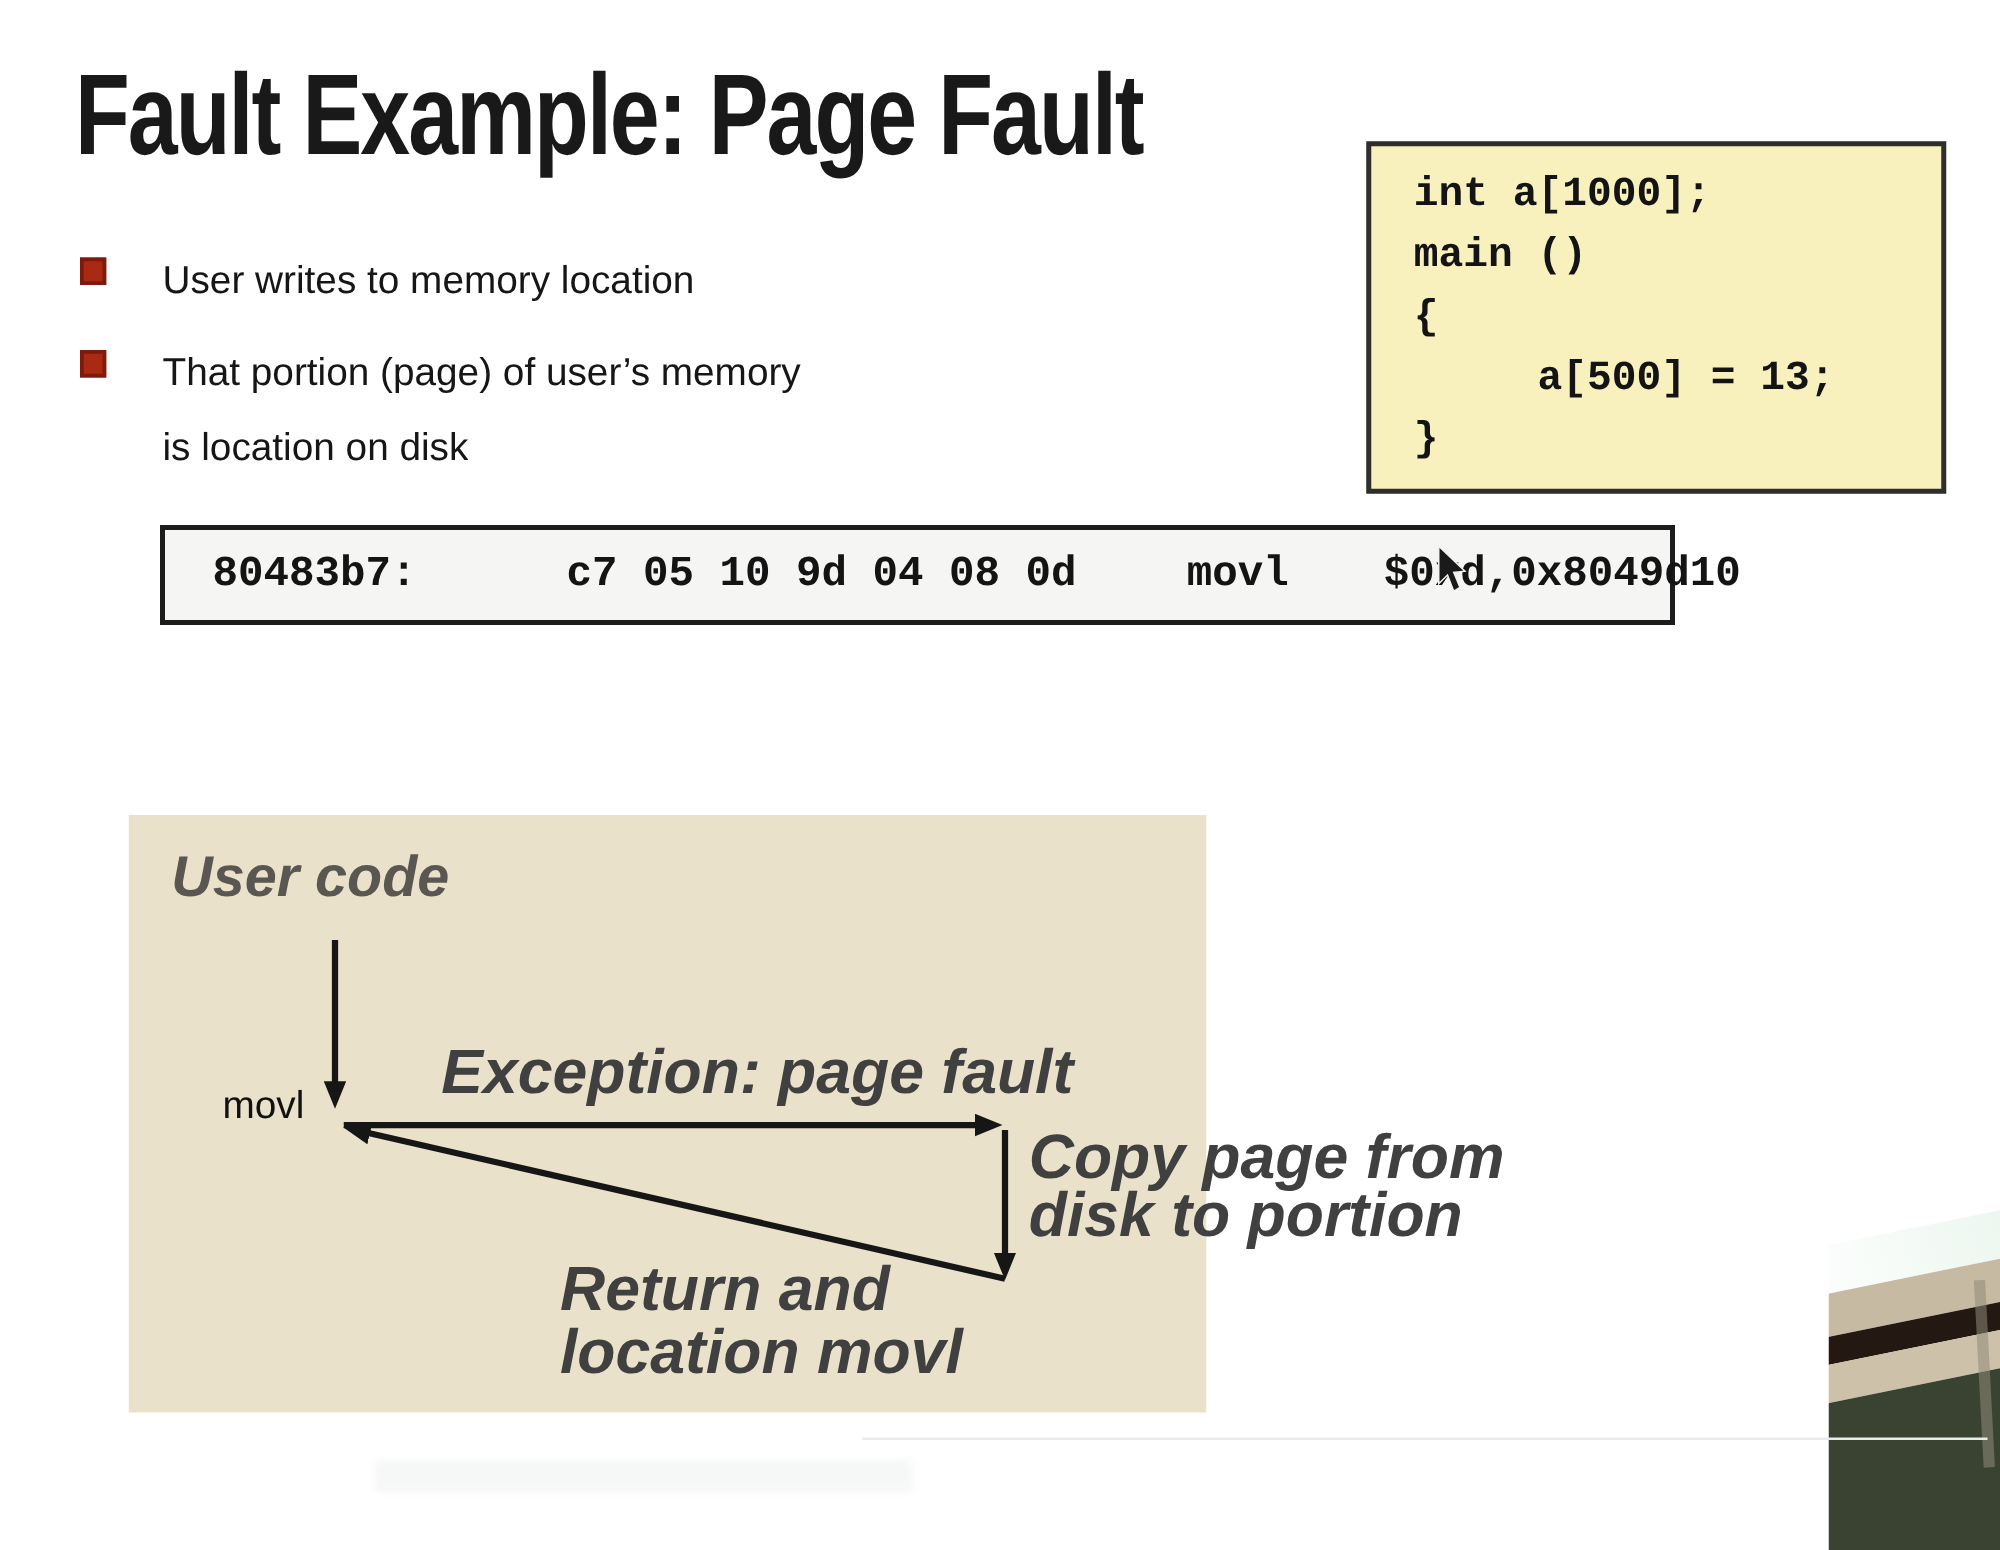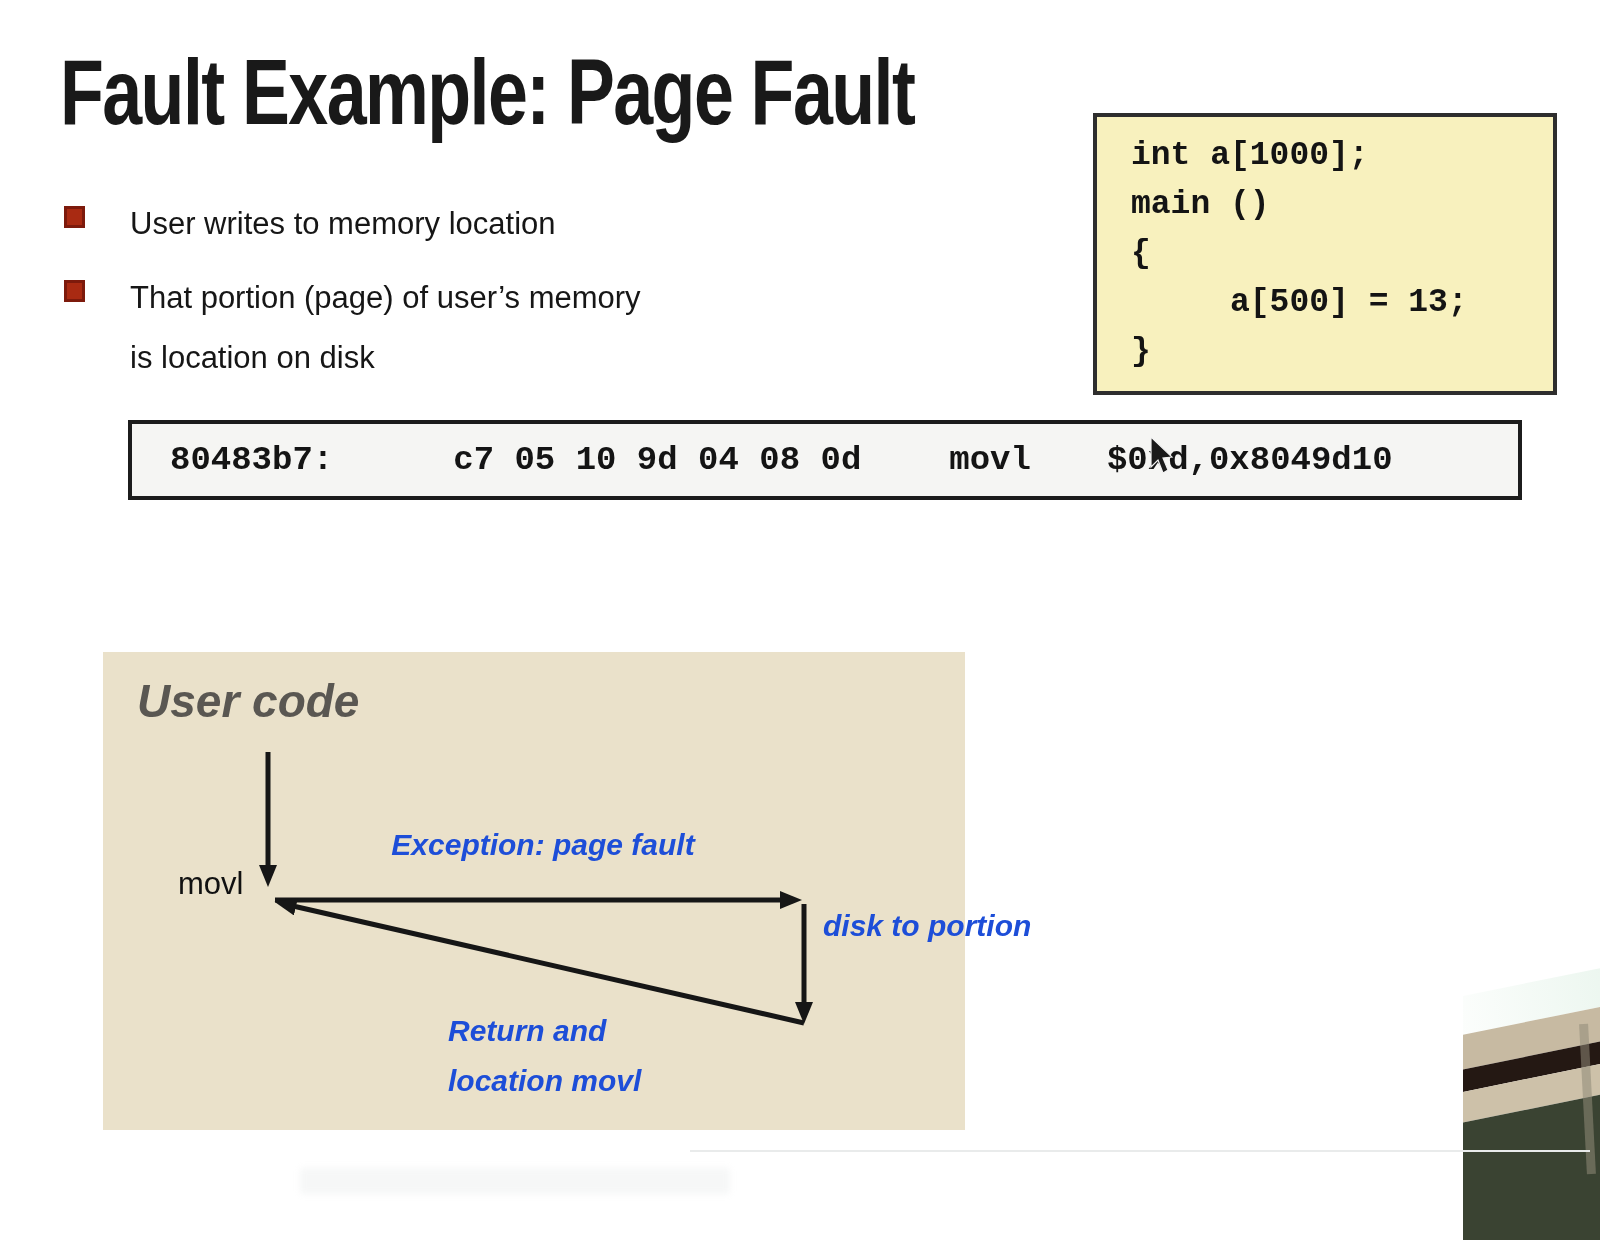--- a/index.html
+++ b/index.html
@@ -20,41 +20,41 @@
   #bullet1{top:194px;}
   #bullet2{top:268px;}
 
   
   .codebox{position:absolute;left:1093px;top:113px;width:464px;height:282px;
            background:#F8F1BE;border:4px solid #2e2e2e;box-sizing:border-box;}
   .codebox pre{margin:0;padding:14px 0 0 34px;font-family:"Liberation Mono","DejaVu Sans Mono",monospace;
                font-weight:bold;font-size:33px;line-height:49px;color:#141414;}
 
   
-  .asmbox{position:absolute;left:128px;top:420px;width:1394px;height:80px;
+  .asmbox{position:absolute;left:128px;top:420px;width:1212px;height:80px;
           background:#F5F5F3;border:4px solid #1c1c1c;box-sizing:border-box;
           display:flex;align-items:center;
           font-family:"Liberation Mono","DejaVu Sans Mono",monospace;
           font-weight:bold;font-size:34px;color:#141414;white-space:pre;}
   .asmbox .addr{margin-left:38px;}
   .asmbox .bytes{margin-left:120px;}
   .asmbox .mn{margin-left:88px;}
   .asmbox .ops{margin-left:76px;}
 
   
   .cursor{position:absolute;left:1150px;top:437px;width:26px;height:38px;z-index:30;}
 
   
   .panel{position:absolute;left:103px;top:652px;width:862px;height:478px;background:#EAE1CA;}
   .panel .heading{position:absolute;top:22px;font-size:46px;font-weight:bold;font-style:italic;
                   color:#5a5752;white-space:nowrap;}
   #hd-user{left:34px;}
   #hd-kernel{left:542px;}
   .panel svg.arrows{position:absolute;left:0;top:0;}
-  .dlabel{position:absolute;font-size:30px;font-style:italic;font-weight:600;color:#1d4ed8;
+  .dlabel{position:absolute;font-size:50px;font-style:italic;font-weight:600;color:#404040;
           white-space:nowrap;}
   #lbl-movl{left:75px;top:214px;font-size:31px;font-style:normal;font-weight:normal;color:#111;}
   #lbl-exc{left:250px;top:176px;width:380px;text-align:center;}
   #lbl-copy{left:720px;top:250px;line-height:47px;}
   #lbl-return{left:345px;top:354px;line-height:50px;}
 
   
   .webcam{position:absolute;left:1463px;top:966px;width:137px;height:274px;overflow:hidden;}
   .webcam .bands{position:absolute;left:-80px;top:30px;width:300px;
                  transform:rotate(-11.5deg);transform-origin:80px 0;}
@@ -126,20 +126,21 @@
       </defs>
       <line x1="165" y1="100" x2="165" y2="216" stroke="#161616" stroke-width="5" marker-end="url(#ah)"></line>
       <line x1="172" y1="248" x2="680" y2="248" stroke="#161616" stroke-width="5" marker-end="url(#ah)"></line>
       <line x1="701" y1="252" x2="701" y2="353" stroke="#161616" stroke-width="5" marker-end="url(#ah)"></line>
       <line x1="701" y1="371" x2="190" y2="254" stroke="#161616" stroke-width="5" marker-end="url(#ah)"></line>
     </svg>
 
     <div id="lbl-movl" class="dlabel">movl</div>
     <div id="lbl-exc" class="dlabel">Exception: page fault</div>
     <div id="lbl-copy" class="dlabel">
+      <div>Copy page from</div>
       <div>disk to portion</div>
     </div>
     <div id="lbl-return" class="dlabel">
       <div>Return and</div>
       <div>location movl</div>
     </div>
   </div>
 
   <div class="webcam">
     <div class="bands">

